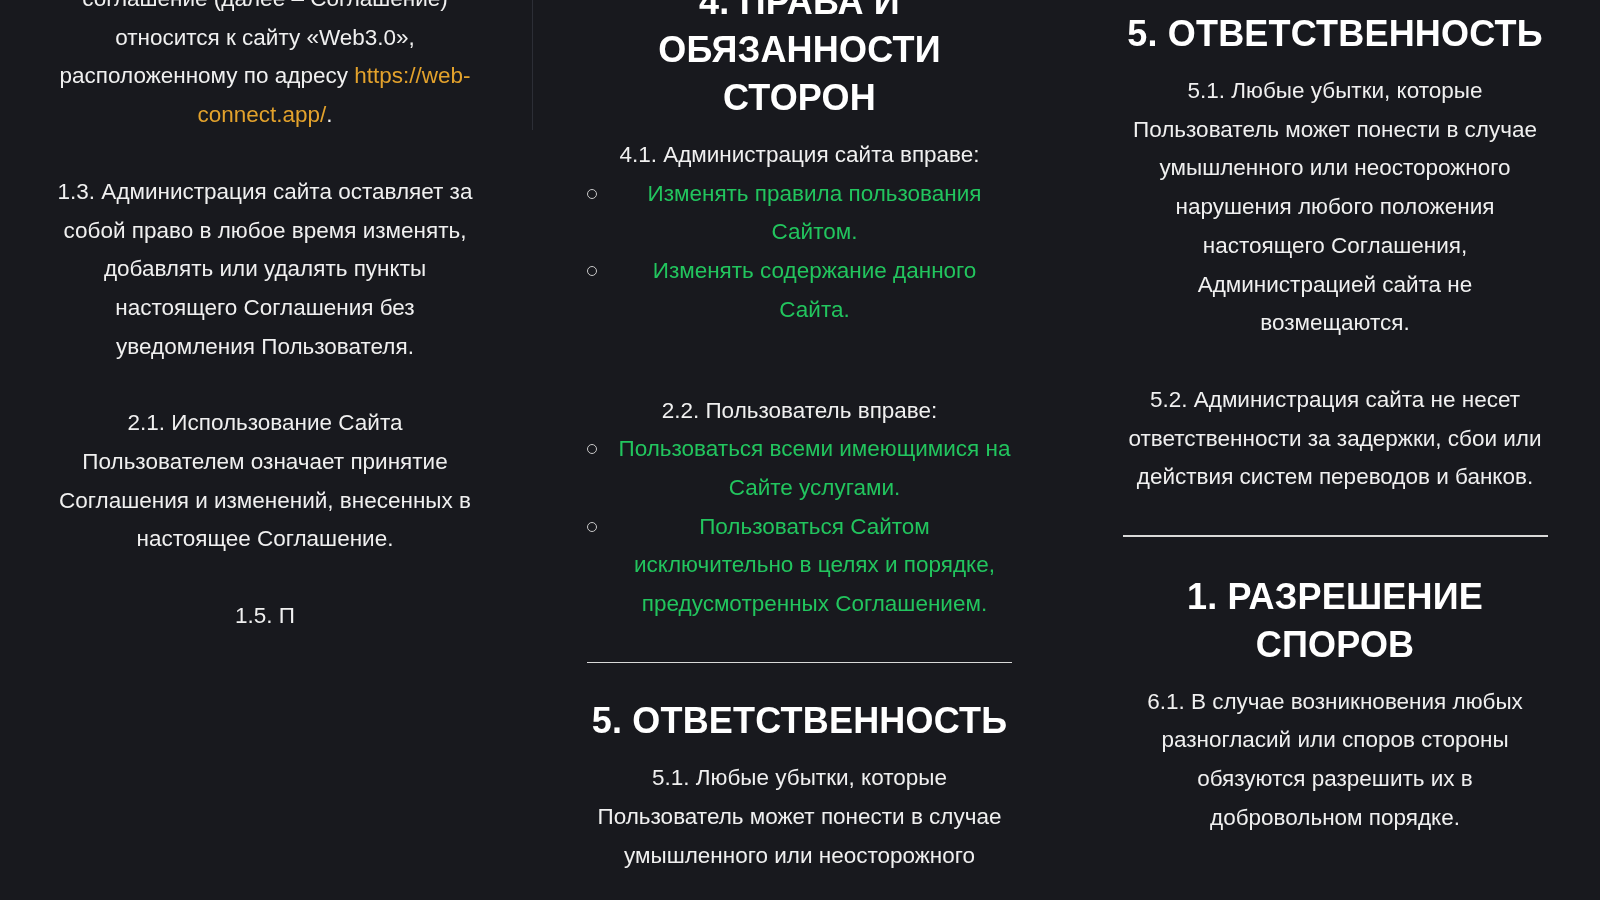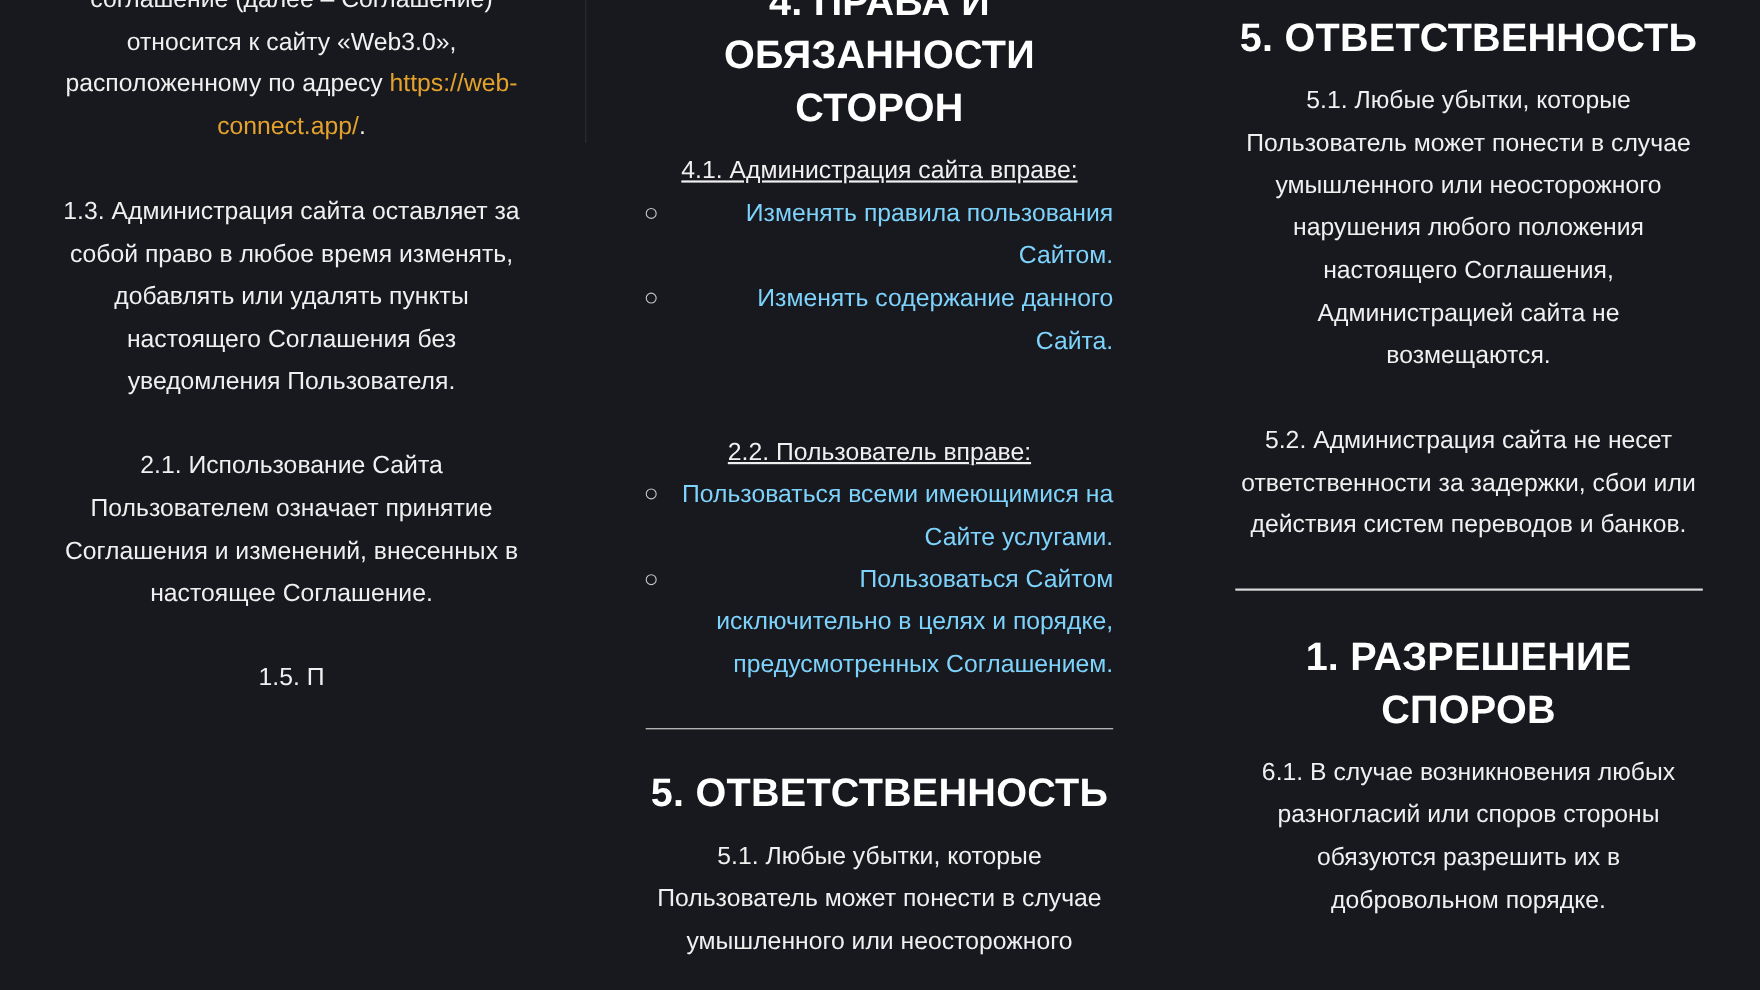--- a/index.html
+++ b/index.html
@@ -26,27 +26,27 @@
     h2.section {
       font-size: 36px; font-weight: bold; line-height: 48px; color: #ffffff;
       letter-spacing: 0.2px; margin-bottom: 14px;
     }
     hr.sep {
       border: none; height: 1.5px; background: #d9d9d9; margin: 0 auto;
     }
     ul.blist { list-style: none; position: relative; }
     ul.blist li {
       position: relative; font-size: 22.5px; line-height: 38.7px;
-      padding-left: 30px; color: #7dd3fc; text-align: right;
+      padding-left: 30px; color: #22c55e;
     }
     .bullet {
       position: absolute; left: 0; top: 14px; width: 10px; height: 10px;
       border: 1.5px solid #c8c8c8; border-radius: 50%;
     }
-    .sub { font-size: 22.5px; line-height: 38.7px; color: #f0f0f0; text-decoration: underline; }
+    .sub { font-size: 22.5px; line-height: 38.7px; color: #f0f0f0; }
   </style>
 </head>
 <body>
 
 <div class="page">
 
   <div class="vdivider"></div>
 
   <div class="col col1">
     <p class="para">

